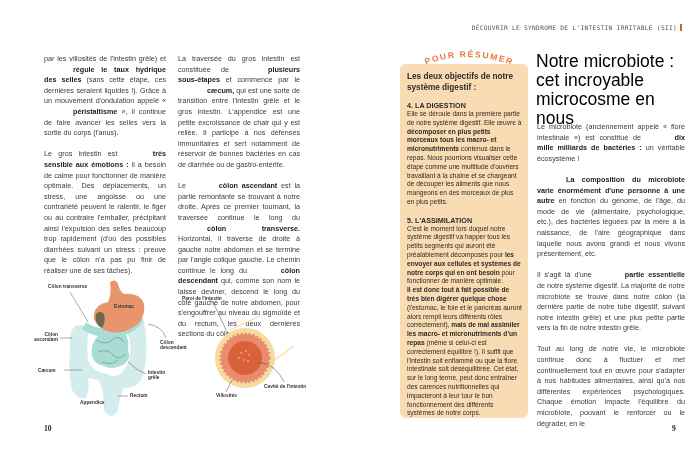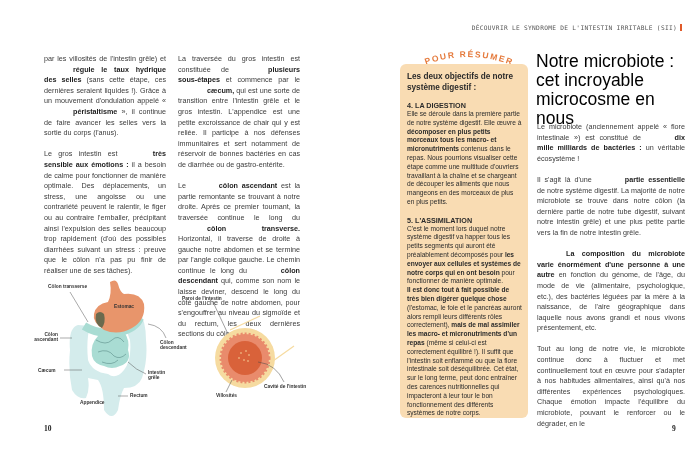--- a/index.html
+++ b/index.html
@@ -117,19 +117,19 @@
     <p><span>Elle se déroule dans la première partie de notre système digestif. Elle œuvre à </span><b>décomposer en plus petits morceaux tous les macro- et micronutriments</b><span> contenus dans le repas. Nous pourrions visualiser cette étape comme une multitude d'ouvriers travaillant à la chaîne et se chargeant de découper les aliments que nous mangeons en des morceaux de plus en plus petits.</span></p>
     <div class="sec">5. L'ASSIMILATION</div>
     <p style="margin-bottom:0"><span>C'est le moment lors duquel notre système digestif va happer tous les petits segments qui auront été préalablement décomposés pour </span><b>les envoyer aux cellules et systèmes de notre corps qui en ont besoin</b><span> pour fonctionner de manière optimale.</span></p>
     <p><b>Il est donc tout à fait possible de très bien digérer quelque chose</b><span> (l'estomac, le foie et le pancréas auront alors rempli leurs différents rôles correctement), </span><b>mais de mal assimiler les macro- et micronutriments d'un repas</b><span> (même si celui-ci est correctement équilibré !). Il suffit que l'intestin soit enflammé ou que la flore intestinale soit déséquilibrée. Cet état, sur le long terme, peut donc entraîner des carences nutritionnelles qui impacteront à leur tour le bon fonctionnement des différents systèmes de notre corps.</span></p>
   </div>
 
   <div class="headline">Notre microbiote : cet incroyable microcosme en nous</div>
 
   <div class="col col-r">
     <p><span>Le microbiote (anciennement appelé « flore intestinale ») est constitué de </span><b>dix mille milliards de bactéries :</b><span> un véritable écosystème !</span></p>
+    <p><b>La composition du microbiote varie énormément d'une personne à une autre</b><span> en fonction du génome, de l'âge, du mode de vie (alimentaire, psychologique, etc.), des bactéries léguées par la mère à la naissance, de l'aire géographique dans laquelle nous avons grandi et nous vivons présentement, etc.</span></p>
     <p><span>Il s'agit là d'une </span><b>partie essentielle</b><span> de notre système digestif. La majorité de notre microbiote se trouve dans notre côlon (la dernière partie de notre tube digestif, suivant notre intestin grêle) et une plus petite partie vers la fin de notre intestin grêle.</span></p>
-    <p><b>La composition du microbiote varie énormément d'une personne à une autre</b><span> en fonction du génome, de l'âge, du mode de vie (alimentaire, psychologique, etc.), des bactéries léguées par la mère à la naissance, de l'aire géographique dans laquelle nous avons grandi et nous vivons présentement, etc.</span></p>
     <p><span>Tout au long de notre vie, le microbiote continue donc à fluctuer et met continuellement tout en œuvre pour s'adapter à nos habitudes alimentaires, ainsi qu'à nos différentes expériences psychologiques. Chaque émotion impacte l'équilibre du microbiote, pouvant le renforcer ou le dégrader, en le</span></p>
   </div>
 
   <div class="page-num pn-right">9</div>
 </div>
 
 </body></html>

